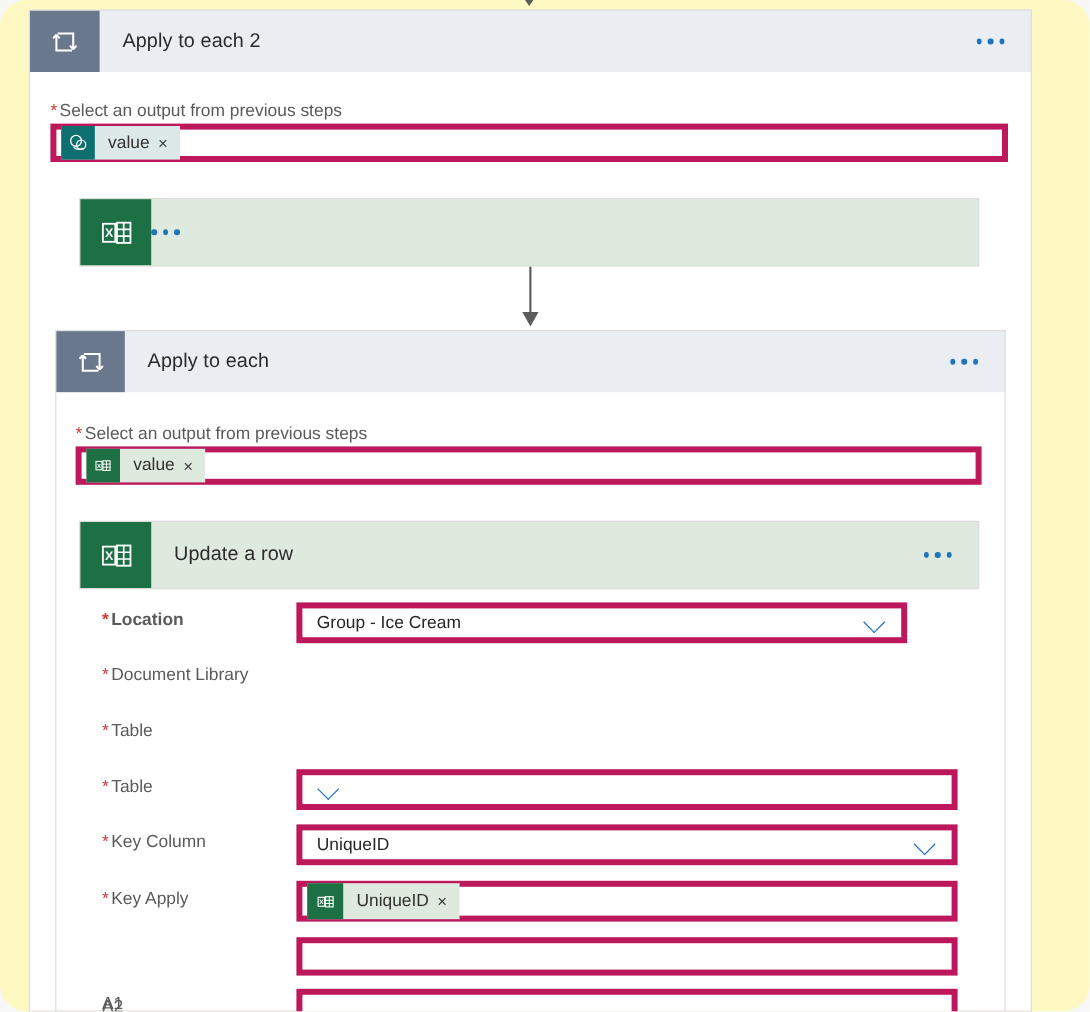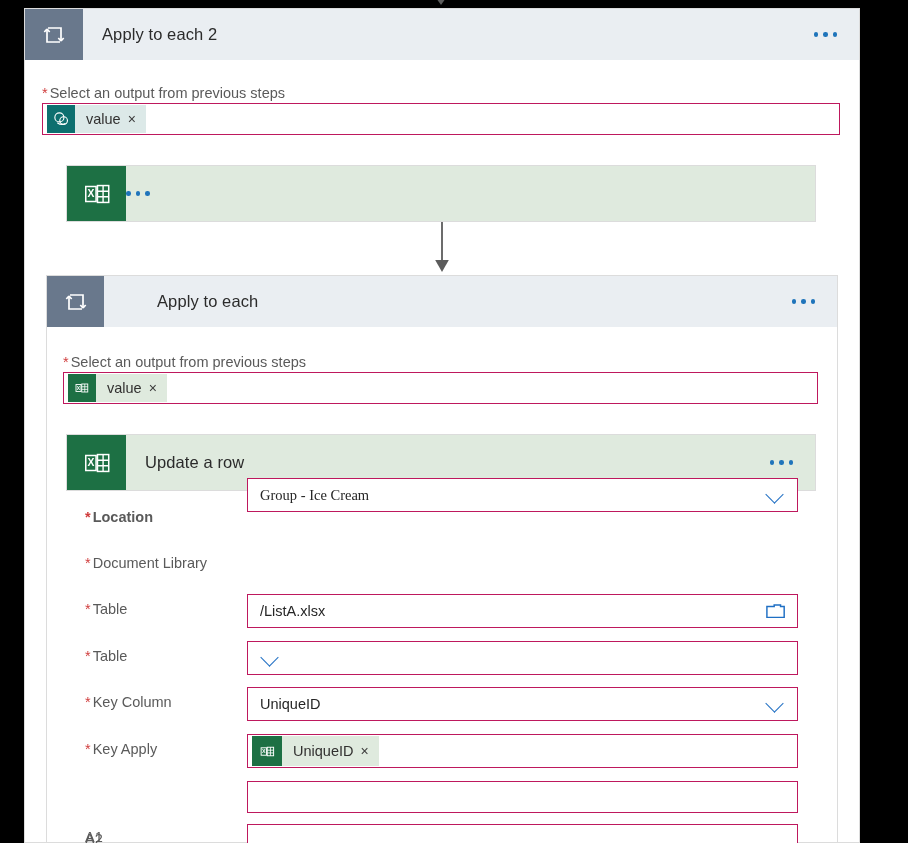--- a/index.html
+++ b/index.html
@@ -8,21 +8,22 @@
     padding: 0;
     background: #f7f7f7;
     font-family: "Liberation Sans", sans-serif;
     -webkit-font-smoothing: antialiased;
   }
   #root {
     position: relative;
     width: 908px;
     height: 843px;
     overflow: hidden;
-    background: #000000;
+    background: #fef9c3;
+    border-radius: 22px;
   }
 
   
   .card-header {
     position: absolute;
     display: flex;
     align-items: center;
     border: 1px solid #dcdcdc;
     border-bottom: none;
   }
@@ -80,21 +81,21 @@
   }
   .field-label .req {
     color: #d03c3c;
     margin-right: 2px;
     font-size: 14.5px;
   }
 
   .textbox {
     position: absolute;
     background: #fff;
-    border: 1px solid #be185d;
+    border: 5px solid #be185d;
     display: flex;
     align-items: center;
     padding: 0 10px 0 12px;
     font-size: 14.5px;
     color: #262626;
   }
   .textbox .val { flex: 1 1 auto; white-space: nowrap; }
 
   .chev {
     flex: 0 0 auto;
@@ -207,21 +208,21 @@
         <i></i>
         <i></i>
     </div>
   </div>
 
   <svg class="connector" style="left:431px; top:222px; width:22px; height:52px;">
     <path d="M11,0 L11,42" stroke="#5c5c5c" stroke-width="1.8" fill="none"></path>
     <path d="M11,50 L4.2,38 L17.8,38 Z" fill="#5c5c5c"></path>
   </svg>
 
-  <div class="card-header loop" style="left:46px; top:275px; width:792px; height:52px;gap:34px;">
+  <div class="card-header loop" style="left:46px; top:275px; width:792px; height:52px;">
     <div class="icon-box loop-ico" style="width:57px;">
       <svg width="26" height="26" viewBox="0 0 26 26">
         <path d="M7,6 H20 V19" fill="none" stroke="#ffffff" stroke-width="1.7"></path>
         <path d="M19,20 H6 V7" fill="none" stroke="#ffffff" stroke-width="1.7"></path>
         <path d="M6,7 L3.3,10 M6,7 L8.7,10" fill="none" stroke="#ffffff" stroke-width="1.7"></path>
         <path d="M20,19 L17.3,16 M20,19 L22.7,16" fill="none" stroke="#ffffff" stroke-width="1.7"></path>
       </svg>
     </div>
     <div class="card-title">Apply to each</div>
     <div class="ellipsis">
@@ -266,39 +267,31 @@
     <div class="ellipsis">
       <i></i>
         <i></i>
         <i></i>
     </div>
   </div>
 
   <div class="field-label" style="left:85px; top:509px;font-weight:bold;">
     <span class="req">*</span><span>Location</span>
   </div>
-  <div class="textbox" style="left:247px; top:478px; width:551px; height:34px;font-family:Liberation Serif, serif;">
+  <div class="textbox" style="left:247px; top:502px; width:509px; height:34px;">
     <span class="val">Group - Ice Cream</span>
     <span class="chev"></span>
   </div>
 
   <div class="field-label" style="left:85px; top:555px;">
     <span class="req">*</span><span>Document Library</span>
   </div>
 
   <div class="field-label" style="left:85px; top:601px;">
     <span class="req">*</span><span>Table</span>
-  </div>
-  <div class="textbox" style="left:247px; top:594px; width:551px; height:34px;">
-    <span class="val">/ListA.xlsx</span>
-    <span class="folder-ico">
-      <svg width="22" height="20" viewBox="0 0 24 22">
-        <path d="M2,6 H10 V4.5 H17 V6 H21 V18 H2 Z" fill="none" stroke="#1f6fc4" stroke-width="1.6"></path>
-      </svg>
-    </span>
   </div>
 
   <div class="field-label" style="left:85px; top:648px;">
     <span class="req">*</span><span>Table</span>
   </div>
   <div class="textbox" style="left:247px; top:641px; width:551px; height:34px;">
     <span class="chev"></span>
   </div>
 
   <div class="field-label" style="left:85px; top:694px;">

